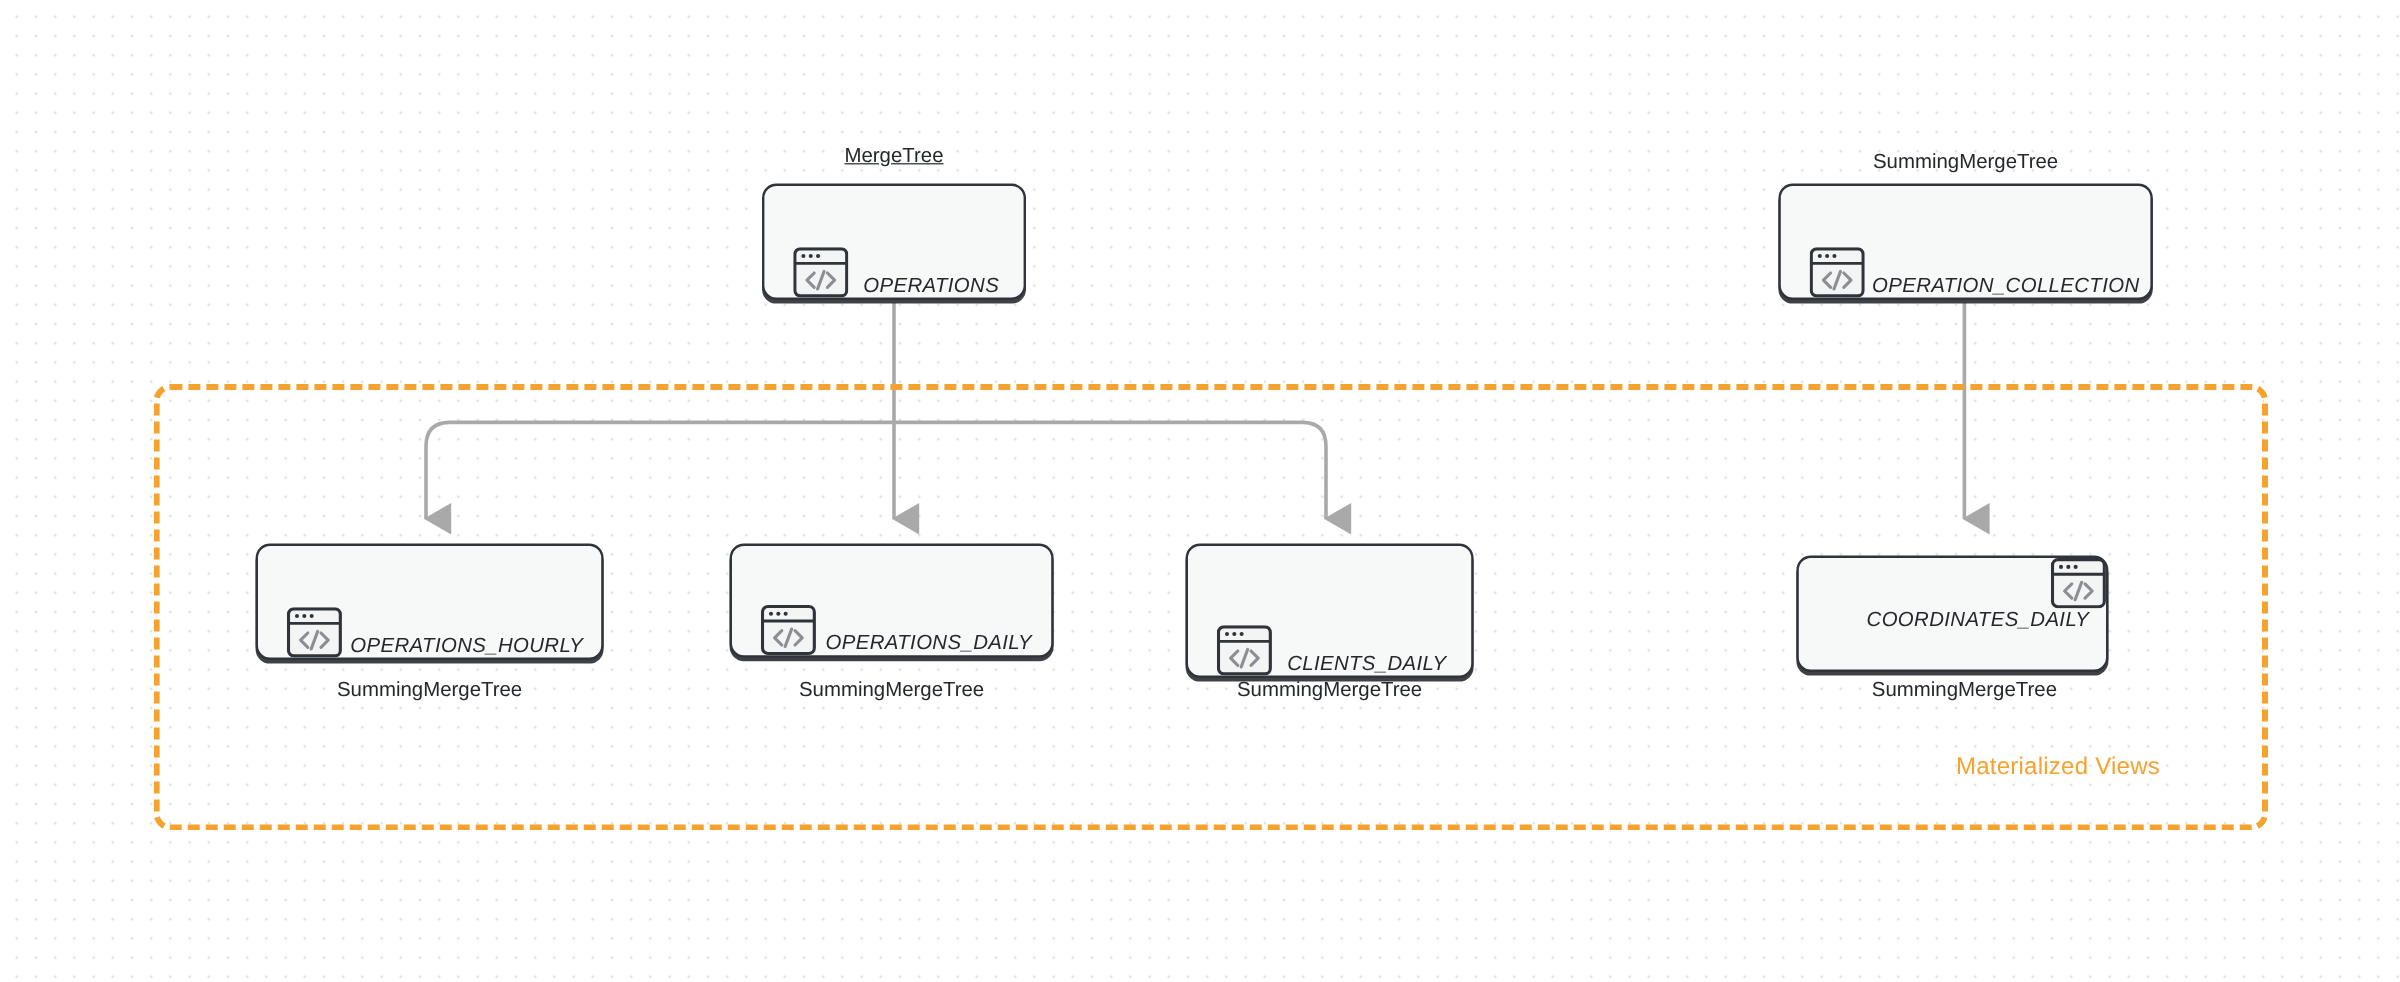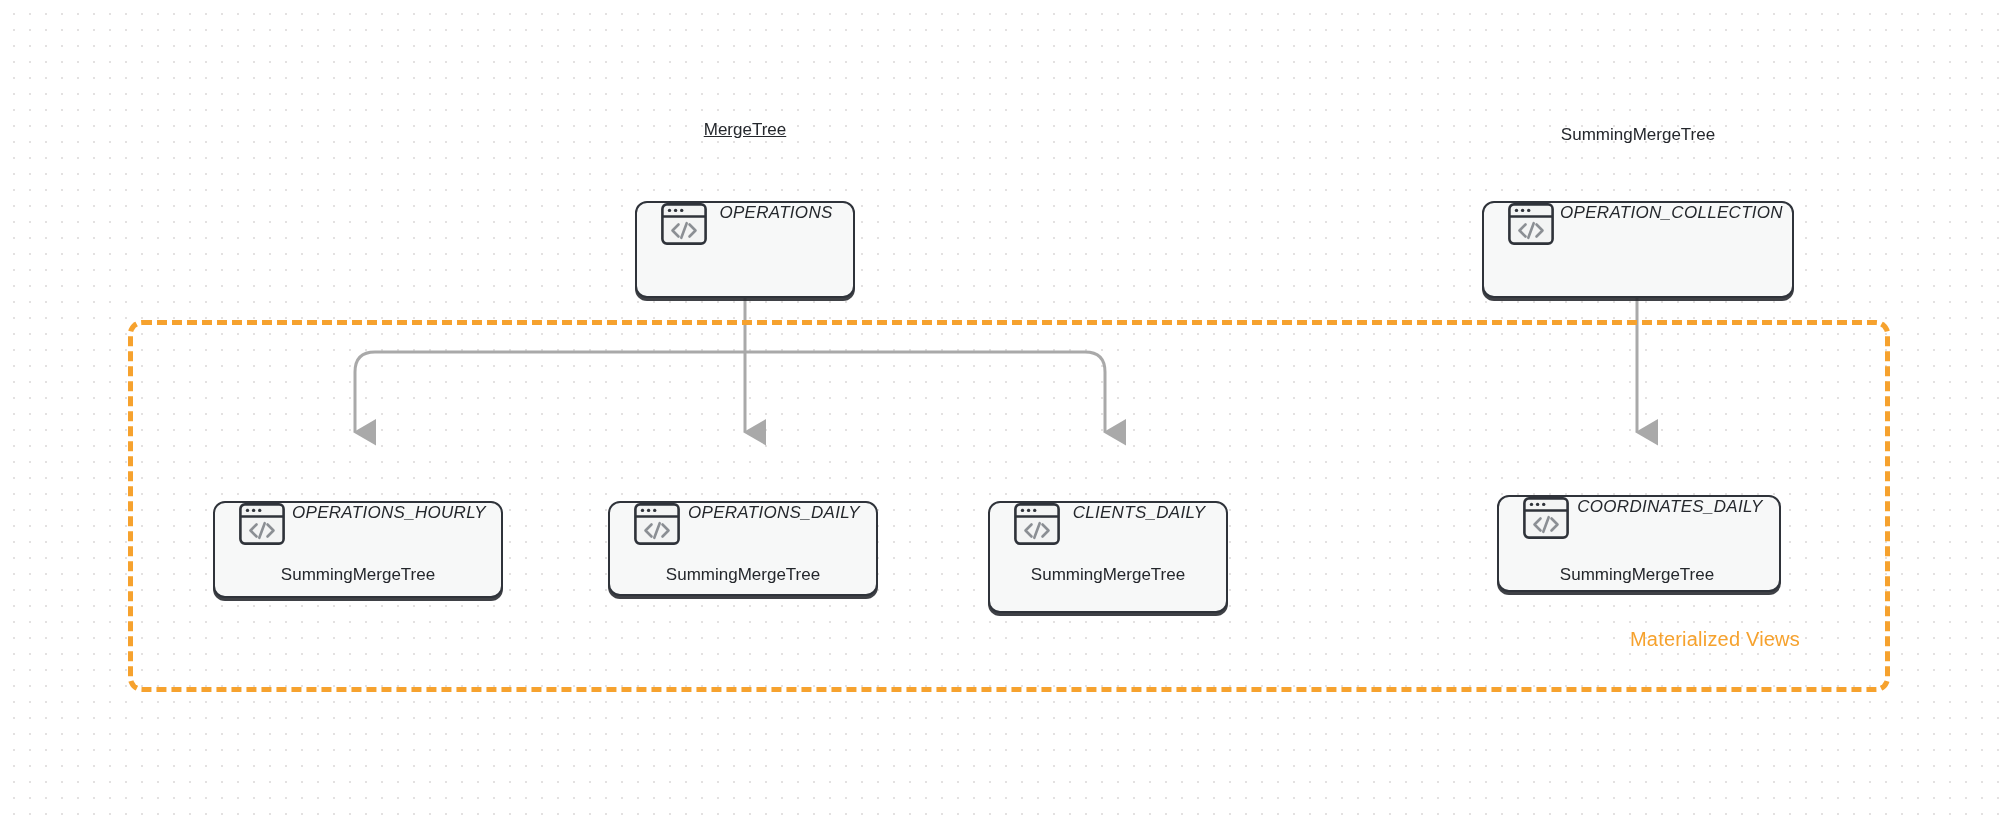--- a/index.html
+++ b/index.html
@@ -49,27 +49,26 @@
     letter-spacing: 0.2px;
     white-space: nowrap;
     z-index: 3;
   }
 
   
   .node {
     position: absolute;
     box-sizing: border-box;
     display: flex;
-    align-items: flex-start;
+    align-items: flex-end;
     background: #f7f8f8;
     border: 2.5px solid #2f333a;
     border-radius: 12px;
     box-shadow: 0 3px 0 0 rgba(36,39,44,0.88);
     z-index: 5;
-    margin-top: 48px;
   }
   .node-icon {
     flex: 0 0 auto;
     margin-left: 24px;
     width: 46px;
     height: 42px;
   }
   .node-label {
     flex: 1 1 auto;
     text-align: center;
@@ -198,21 +197,21 @@
         <circle cx="20.7" cy="7.4" r="1.7" fill="#2f333a"></circle>
         <path d="M 17.5 21.5 L 11.5 27.5 L 17.5 33.5" fill="none" stroke="#8b8f94" stroke-width="2.6" stroke-linecap="round" stroke-linejoin="round"></path>
         <path d="M 28.5 21.5 L 34.5 27.5 L 28.5 33.5" fill="none" stroke="#8b8f94" stroke-width="2.6" stroke-linecap="round" stroke-linejoin="round"></path>
         <line x1="25.7" y1="20.2" x2="20.3" y2="34.8" stroke="#8b8f94" stroke-width="2.6" stroke-linecap="round"></line>
       </svg>
     </span>
     <span class="node-label">CLIENTS_DAILY</span>
   </div>
   <div class="engine-caption" style="left:988px; top:565px; width:240px;">SummingMergeTree</div>
 
-  <div class="node" style="left:1497px; top:447px; width:284px; height:97px;">
+  <div class="node" style="left:1497px; top:463px; width:260px; height:97px;flex-direction:column;">
     <span class="node-icon">
       <svg viewBox="0 0 46 42" width="46" height="42">
         <rect x="1.4" y="1.4" width="43.2" height="39.2" rx="4.5" fill="#f3f4f4" stroke="#2f333a" stroke-width="2.6"></rect>
         <line x1="1.4" y1="13.5" x2="44.6" y2="13.5" stroke="#2f333a" stroke-width="2.4"></line>
         <circle cx="8.5" cy="7.4" r="1.7" fill="#2f333a"></circle>
         <circle cx="14.6" cy="7.4" r="1.7" fill="#2f333a"></circle>
         <circle cx="20.7" cy="7.4" r="1.7" fill="#2f333a"></circle>
         <path d="M 17.5 21.5 L 11.5 27.5 L 17.5 33.5" fill="none" stroke="#8b8f94" stroke-width="2.6" stroke-linecap="round" stroke-linejoin="round"></path>
         <path d="M 28.5 21.5 L 34.5 27.5 L 28.5 33.5" fill="none" stroke="#8b8f94" stroke-width="2.6" stroke-linecap="round" stroke-linejoin="round"></path>
         <line x1="25.7" y1="20.2" x2="20.3" y2="34.8" stroke="#8b8f94" stroke-width="2.6" stroke-linecap="round"></line>

